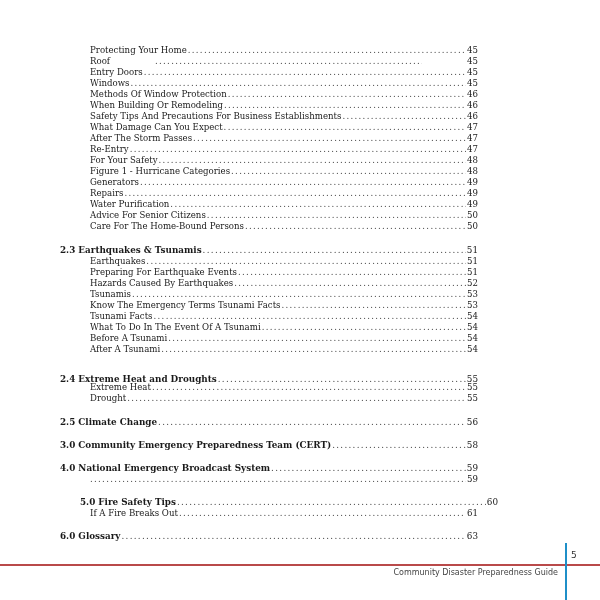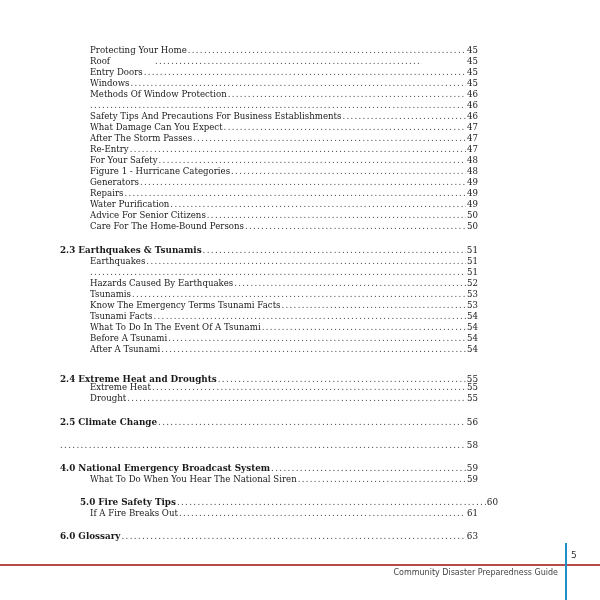--- a/index.html
+++ b/index.html
@@ -43,20 +43,21 @@
       <span class="t">Windows</span>
       <span class="d"></span>
       <span class="p">45</span>
     </div>
     <div class="row sub" style="top: 89px;">
       <span class="t">Methods Of Window Protection</span>
       <span class="d"></span>
       <span class="p">46</span>
     </div>
     <div class="row sub" style="top: 100px;">
+      <span class="t">When Building Or Remodeling</span>
       <span class="d"></span>
       <span class="p">46</span>
     </div>
     <div class="row sub" style="top: 111px;">
       <span class="t">Safety Tips And Precautions For Business Establishments</span>
       <span class="d"></span>
       <span class="p">46</span>
     </div>
     <div class="row sub" style="top: 122px;">
       <span class="t">What Damage Can You Expect</span>
@@ -112,20 +113,21 @@
       <span class="t">2.3 Earthquakes &amp; Tsunamis</span>
       <span class="d"></span>
       <span class="p">51</span>
     </div>
     <div class="row sub" style="top: 256px;">
       <span class="t">Earthquakes</span>
       <span class="d"></span>
       <span class="p">51</span>
     </div>
     <div class="row sub" style="top: 267px;">
+      <span class="t">Preparing For Earthquake Events</span>
       <span class="d"></span>
       <span class="p">51</span>
     </div>
     <div class="row sub" style="top: 278px;">
       <span class="t">Hazards Caused By Earthquakes</span>
       <span class="d"></span>
       <span class="p">52</span>
     </div>
     <div class="row sub" style="top: 289px;">
       <span class="t">Tsunamis</span>
@@ -171,30 +173,30 @@
       <span class="t">Drought</span>
       <span class="d"></span>
       <span class="p">55</span>
     </div>
     <div class="row sec" style="top: 417px;">
       <span class="t">2.5 Climate Change</span>
       <span class="d"></span>
       <span class="p">56</span>
     </div>
     <div class="row sec" style="top: 440px;">
+      <span class="t">3.0 Community Emergency Preparedness Team (CERT)</span>
       <span class="d"></span>
       <span class="p">58</span>
     </div>
     <div class="row sec" style="top: 463px;">
       <span class="t">4.0 National Emergency Broadcast System</span>
       <span class="d"></span>
       <span class="p">59</span>
     </div>
     <div class="row sub" style="top: 474px;">
-      <span class="t">What To Do When You Hear The National Siren</span>
       <span class="d"></span>
       <span class="p">59</span>
     </div>
     <div class="row sec" style="top: 497px; margin-left: 20px;">
       <span class="t">5.0 Fire Safety Tips</span>
       <span class="d"></span>
       <span class="p">60</span>
     </div>
     <div class="row sub" style="top: 508px;">
       <span class="t">If A Fire Breaks Out</span>

